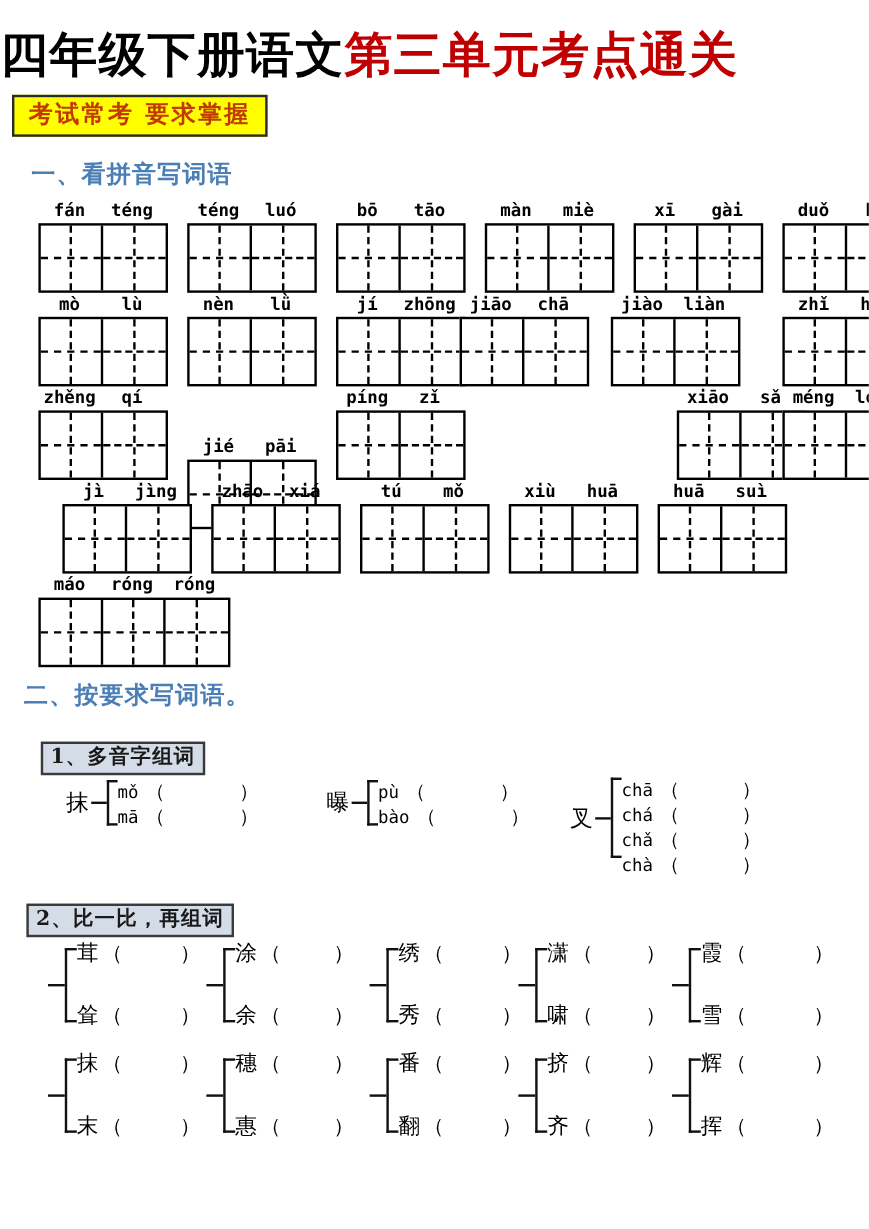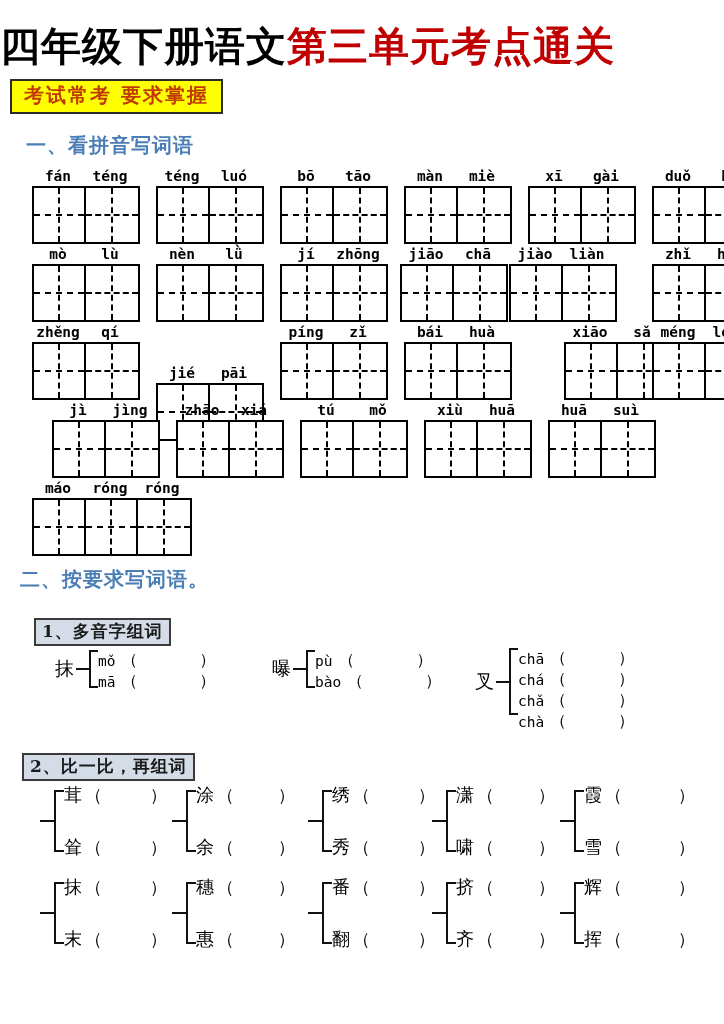--- a/index.html
+++ b/index.html
@@ -306,21 +306,21 @@
       <div class="pygroup" style="left: 280px;">
         <div class="py-labels">
           <span>jí</span>
           <span>zhōng</span>
         </div>
         <div class="tzg">
           <div class="cell"></div>
           <div class="cell"></div>
         </div>
       </div>
-      <div class="pygroup" style="left: 400px; border-radius: 14px;">
+      <div class="pygroup" style="left: 383px; border-radius: 14px;">
         <div class="py-labels">
           <span>jiāo</span>
           <span>chā</span>
         </div>
         <div class="tzg">
           <div class="cell"></div>
           <div class="cell"></div>
         </div>
       </div>
       <div class="pygroup" style="left: 509px;">
@@ -362,30 +362,20 @@
         </div>
         <div class="tzg">
           <div class="cell"></div>
           <div class="cell"></div>
         </div>
       </div>
       <div class="pygroup" style="left: 280px;">
         <div class="py-labels">
           <span>píng</span>
           <span>zǐ</span>
-        </div>
-        <div class="tzg">
-          <div class="cell"></div>
-          <div class="cell"></div>
-        </div>
-      </div>
-      <div class="pygroup" style="left: 404px;">
-        <div class="py-labels">
-          <span>bái</span>
-          <span>huà</span>
         </div>
         <div class="tzg">
           <div class="cell"></div>
           <div class="cell"></div>
         </div>
       </div>
       <div class="pygroup" style="left: 528px; margin-left: 36px;">
         <div class="py-labels">
           <span>xiāo</span>
           <span>sǎ</span>

